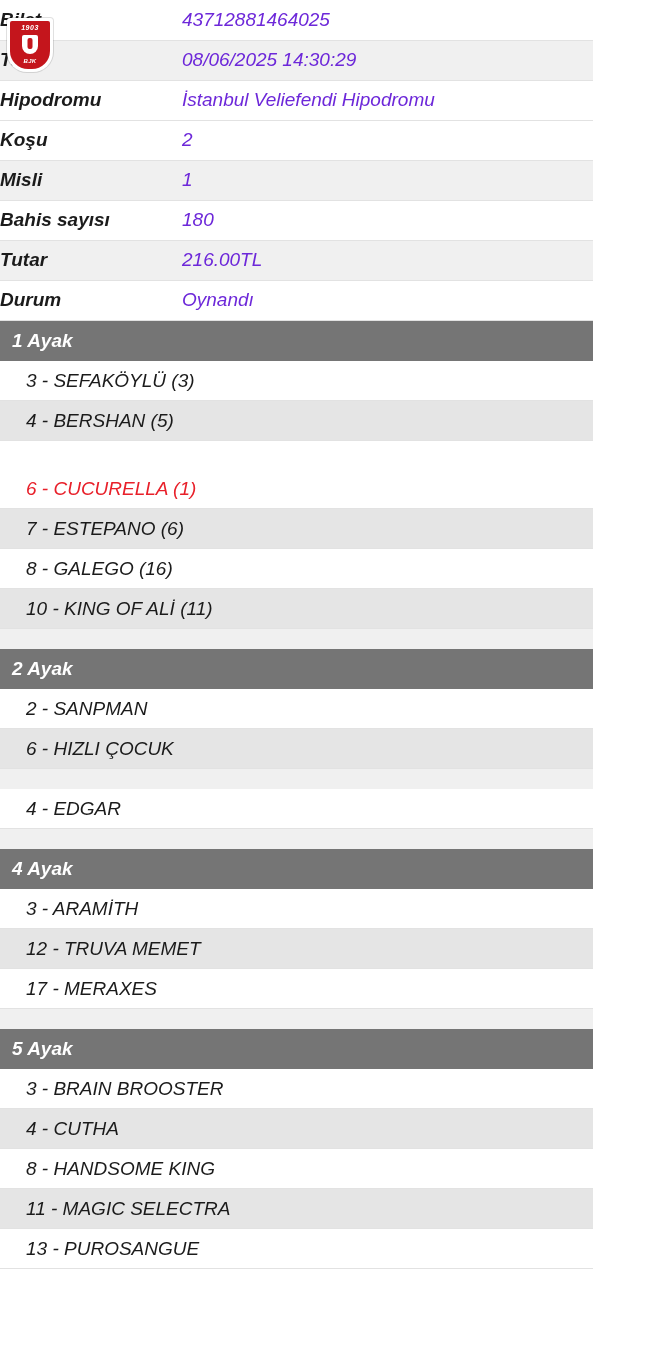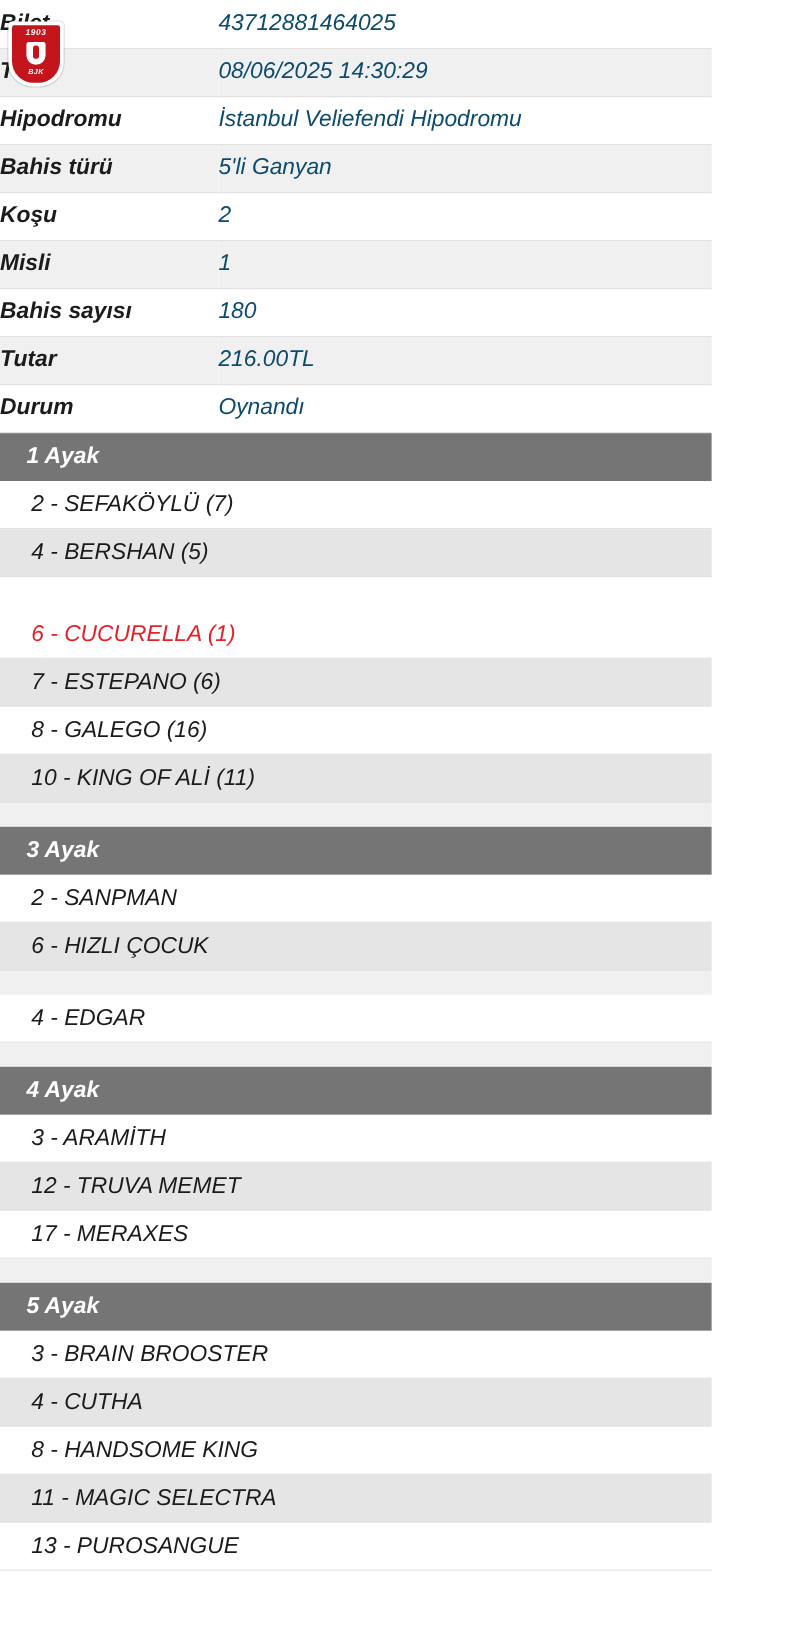--- a/index.html
+++ b/index.html
@@ -116,31 +116,31 @@
   .info-label {
     width: 182px;
     padding-left: 18px;
     font-size: 19px;
     font-weight: bold;
     color: #1b1b1b;
     white-space: nowrap;
   }
   .info-value {
     font-size: 19px;
-    color: #0c4a6e;
+    color: #6d28d9;
     white-space: nowrap;
   }
   .leg-header {
     background: #757575;
     color: #ffffff;
     font-size: 19px;
     font-weight: bold;
     height: 40px;
     line-height: 40px;
-    padding-left: 22px;
+    padding-left: 12px;
     box-sizing: border-box;
   }
   .leg-gap {
     height: 20px;
     background: #f0f0f0;
   }
   .horse-row {
     height: 40px;
     line-height: 40px;
     font-size: 19px;
@@ -187,24 +187,20 @@
           <td class="info-value">43712881464025</td>
         </tr>
         <tr class="info-row alt">
           <td class="info-label">Tarih</td>
           <td class="info-value">08/06/2025 14:30:29</td>
         </tr>
         <tr class="info-row plain">
           <td class="info-label">Hipodromu</td>
           <td class="info-value">İstanbul Veliefendi Hipodromu</td>
         </tr>
-        <tr class="info-row alt">
-          <td class="info-label">Bahis türü</td>
-          <td class="info-value">5'li Ganyan</td>
-        </tr>
         <tr class="info-row plain">
           <td class="info-label">Koşu</td>
           <td class="info-value">2</td>
         </tr>
         <tr class="info-row alt">
           <td class="info-label">Misli</td>
           <td class="info-value">1</td>
         </tr>
         <tr class="info-row plain">
           <td class="info-label">Bahis sayısı</td>
@@ -215,29 +211,29 @@
           <td class="info-value">216.00TL</td>
         </tr>
         <tr class="info-row plain">
           <td class="info-label">Durum</td>
           <td class="info-value">Oynandı</td>
         </tr>
       </tbody>
     </table>
 
     <div class="leg-header">1 Ayak</div>
-    <div class="horse-row">2 - SEFAKÖYLÜ (7)</div>
+    <div class="horse-row">3 - SEFAKÖYLÜ (3)</div>
     <div class="horse-row alt">4 - BERSHAN (5)</div>
     <div class="horse-row highlight">6 - CUCURELLA (1)</div>
     <div class="horse-row alt">7 - ESTEPANO (6)</div>
     <div class="horse-row">8 - GALEGO (16)</div>
     <div class="horse-row alt">10 - KING OF ALİ (11)</div>
     <div class="leg-gap"></div>
 
-    <div class="leg-header">3 Ayak</div>
+    <div class="leg-header">2 Ayak</div>
     <div class="horse-row">2 - SANPMAN</div>
     <div class="horse-row alt">6 - HIZLI ÇOCUK</div>
     <div class="leg-gap"></div>
 
     <div class="horse-row">4 - EDGAR</div>
     <div class="leg-gap"></div>
 
     <div class="leg-header">4 Ayak</div>
     <div class="horse-row">3 - ARAMİTH</div>
     <div class="horse-row alt">12 - TRUVA MEMET</div>

